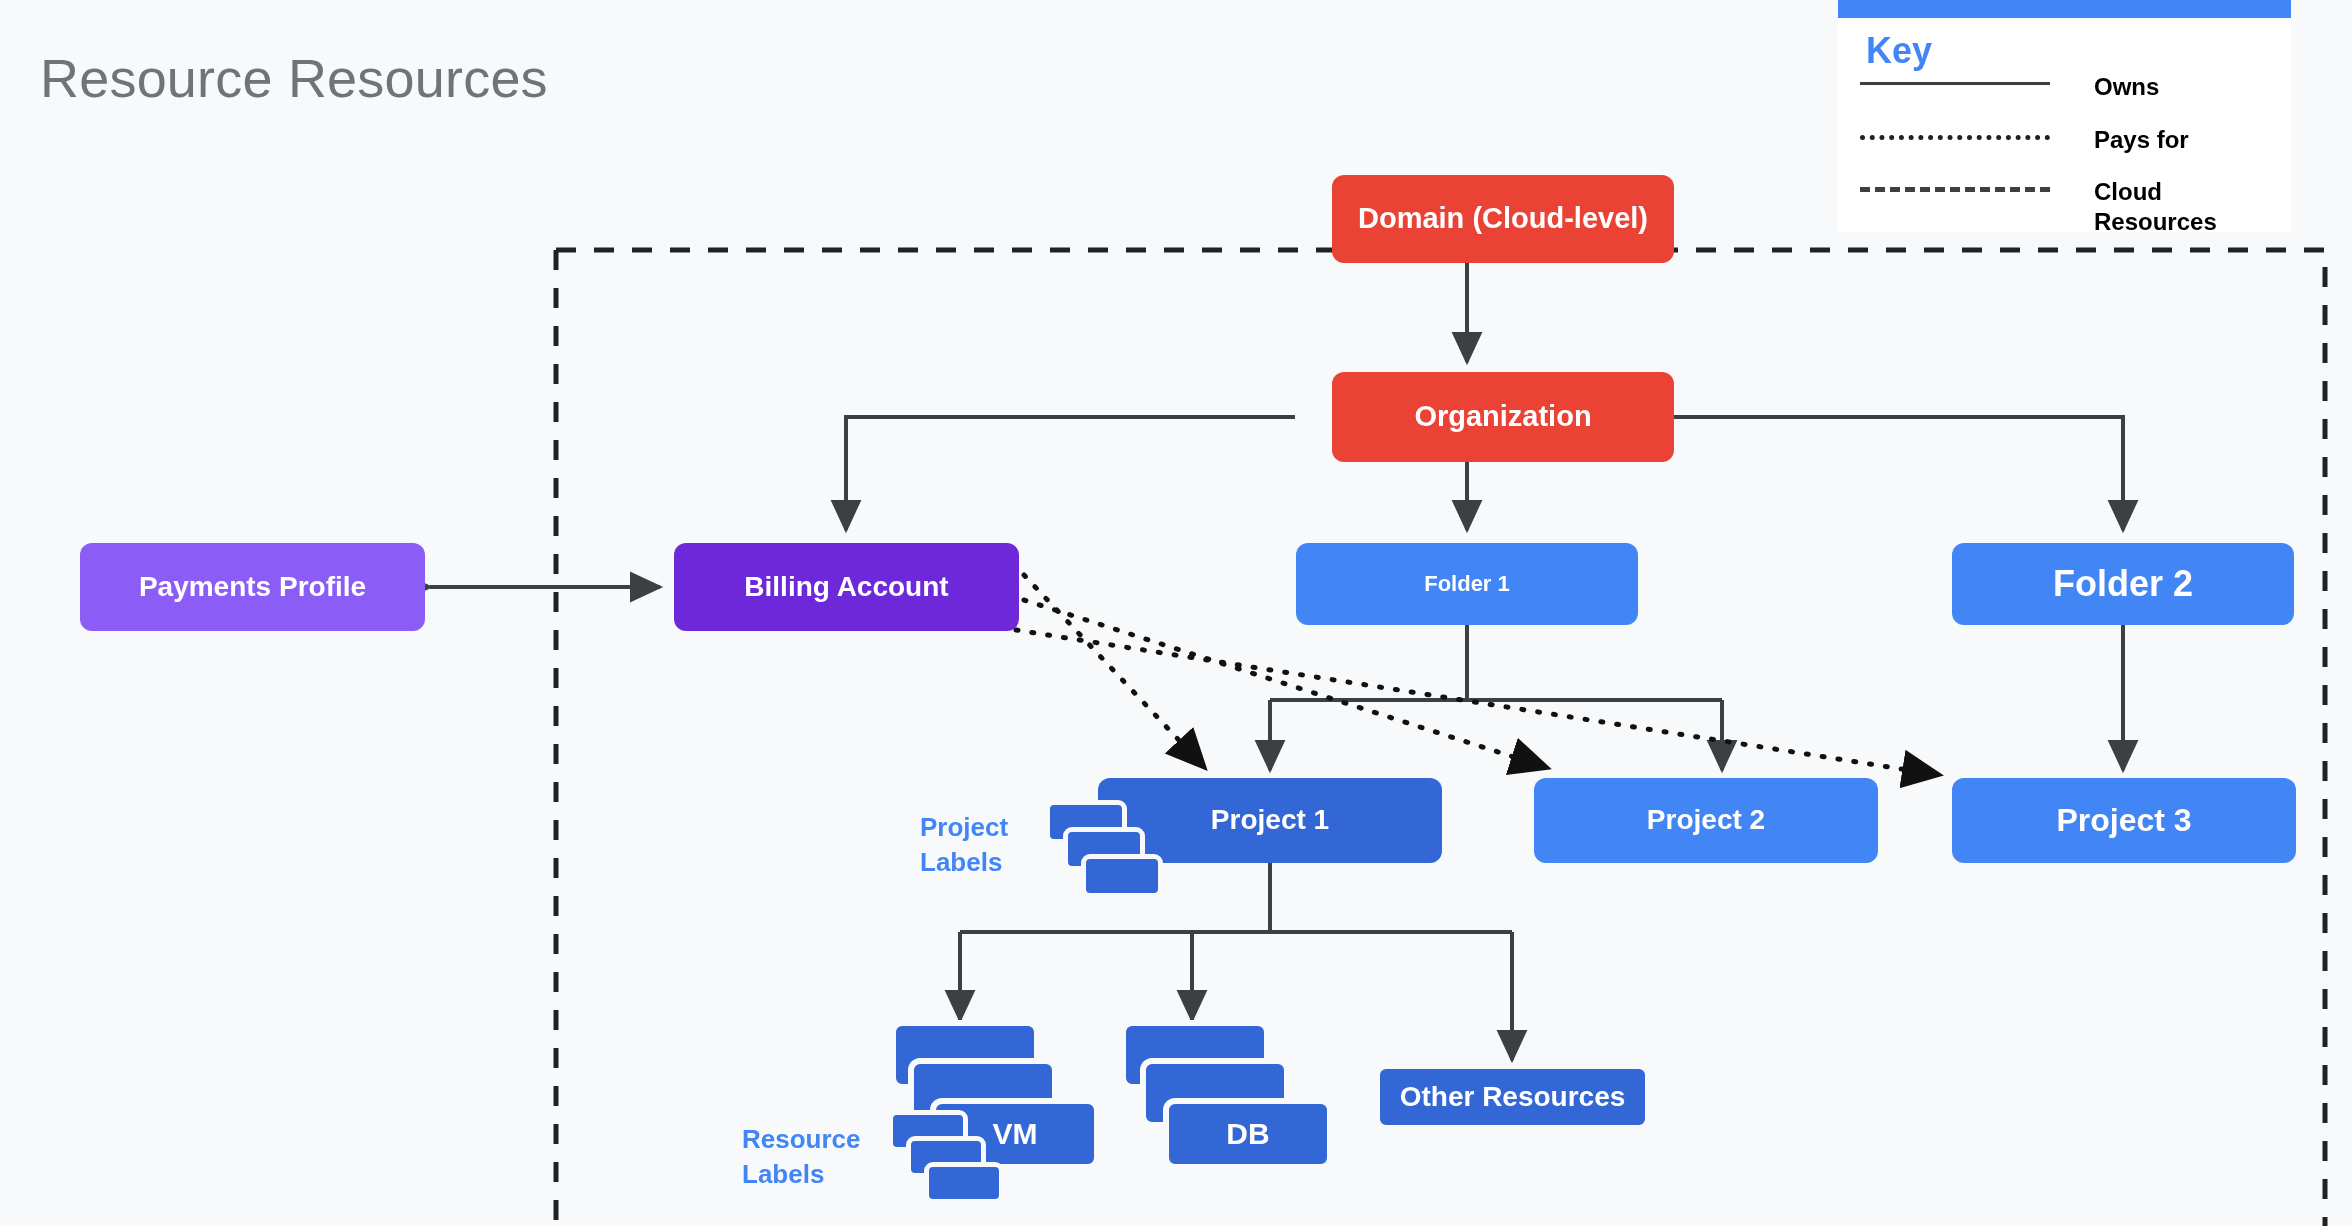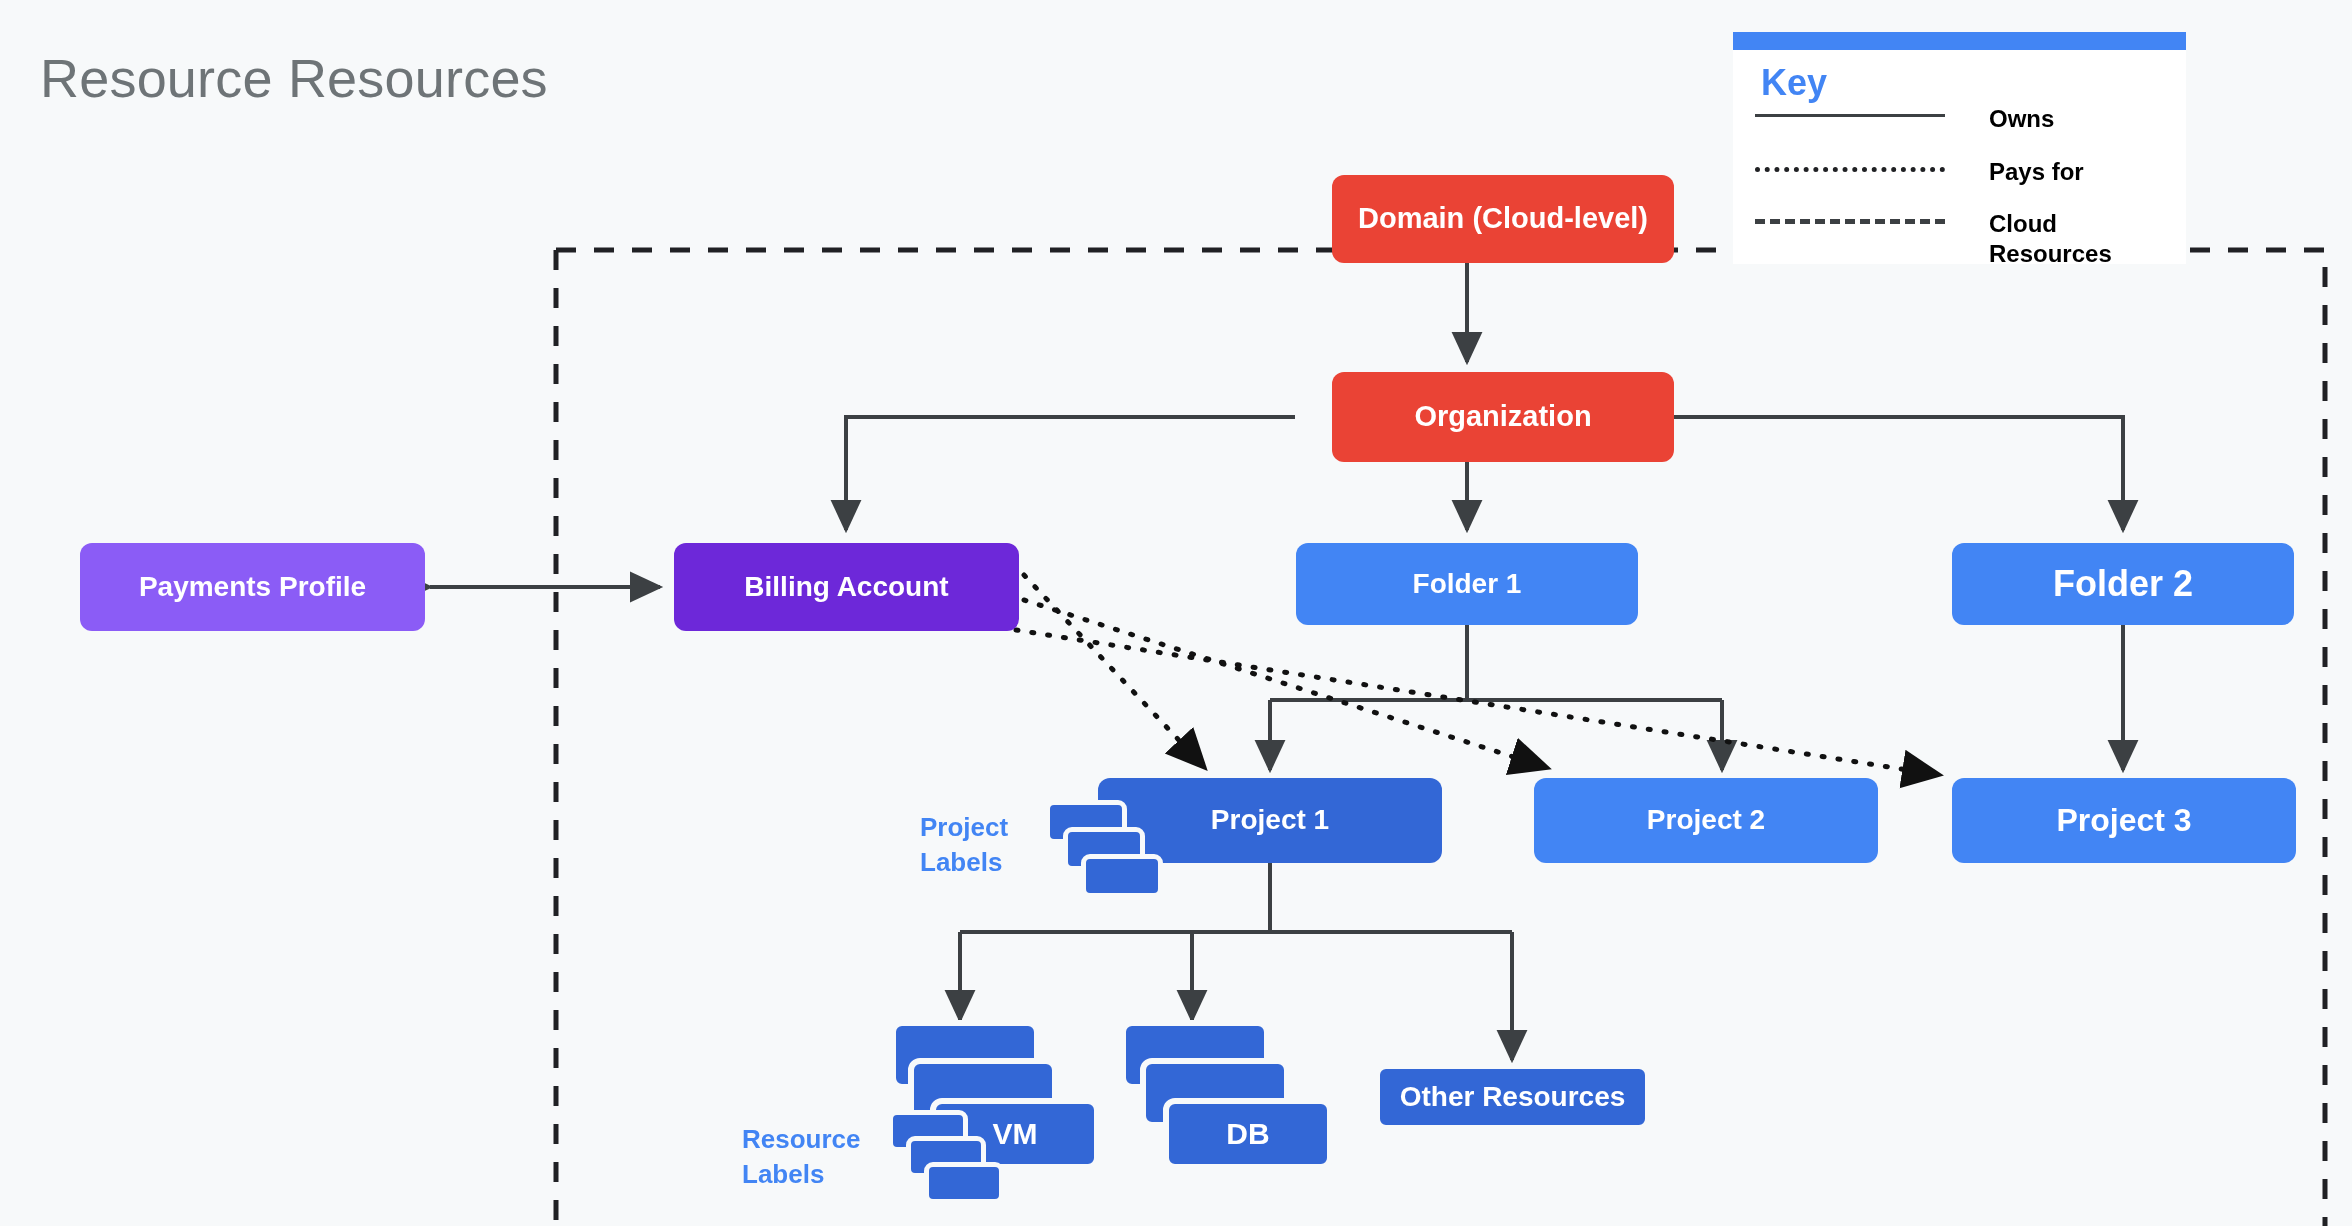--- a/index.html
+++ b/index.html
@@ -129,21 +129,21 @@
   </div>
 
   <div class="node amber" style="left:52px;top:543px;width:345px;height:88px;font-size:28px;">
     <span>Payments Profile</span>
   </div>
 
   <div class="node green" style="left:674px;top:543px;width:345px;height:88px;font-size:28px;">
     <span>Billing Account</span>
   </div>
 
-  <div class="node lightblue" style="left:1296px;top:543px;width:342px;height:82px;font-size:28px;">
+  <div class="node lightblue" style="left:1296px;top:543px;width:342px;height:82px;font-size:22px;">
     <span>Folder 1</span>
   </div>
 
   <div class="node lightblue" style="left:1952px;top:543px;width:342px;height:82px;font-size:36px;">
     <span>Folder 2</span>
   </div>
 
   <div class="node darkblue" style="left:1098px;top:778px;width:344px;height:85px;font-size:28px;">
     <span>Project 1</span>
   </div>
@@ -181,21 +181,21 @@
   </div>
 
   <div class="sidelabel" style="left:742px;top:1122px;white-space:pre-line;">Resource
 Labels</div>
   <div class="tagstack" style="left:888px;top:1110px;width:130px;height:100px;">
     <div class="tag" style="left:0px;top:0px;width:80px;height:42px;"></div>
     <div class="tag" style="left:18px;top:26px;width:80px;height:42px;"></div>
     <div class="tag" style="left:36px;top:52px;width:80px;height:42px;"></div>
   </div>
 
-  <div class="legend" style="left:1733px;top:0px;width:453px;height:232px;margin-top:32px;">
+  <div class="legend" style="left:1838px;top:0px;width:453px;height:232px;">
     <div class="legend-bar"></div>
     <div class="legend-title">Key</div>
 
     <div class="legend-row" style="left:22px;top:72px;">
       <div class="legend-sample ls-solid"></div>
       <div class="legend-text">Owns</div>
     </div>
 
     <div class="legend-row" style="left:22px;top:125px;">
       <div class="legend-sample ls-dotted"></div>

